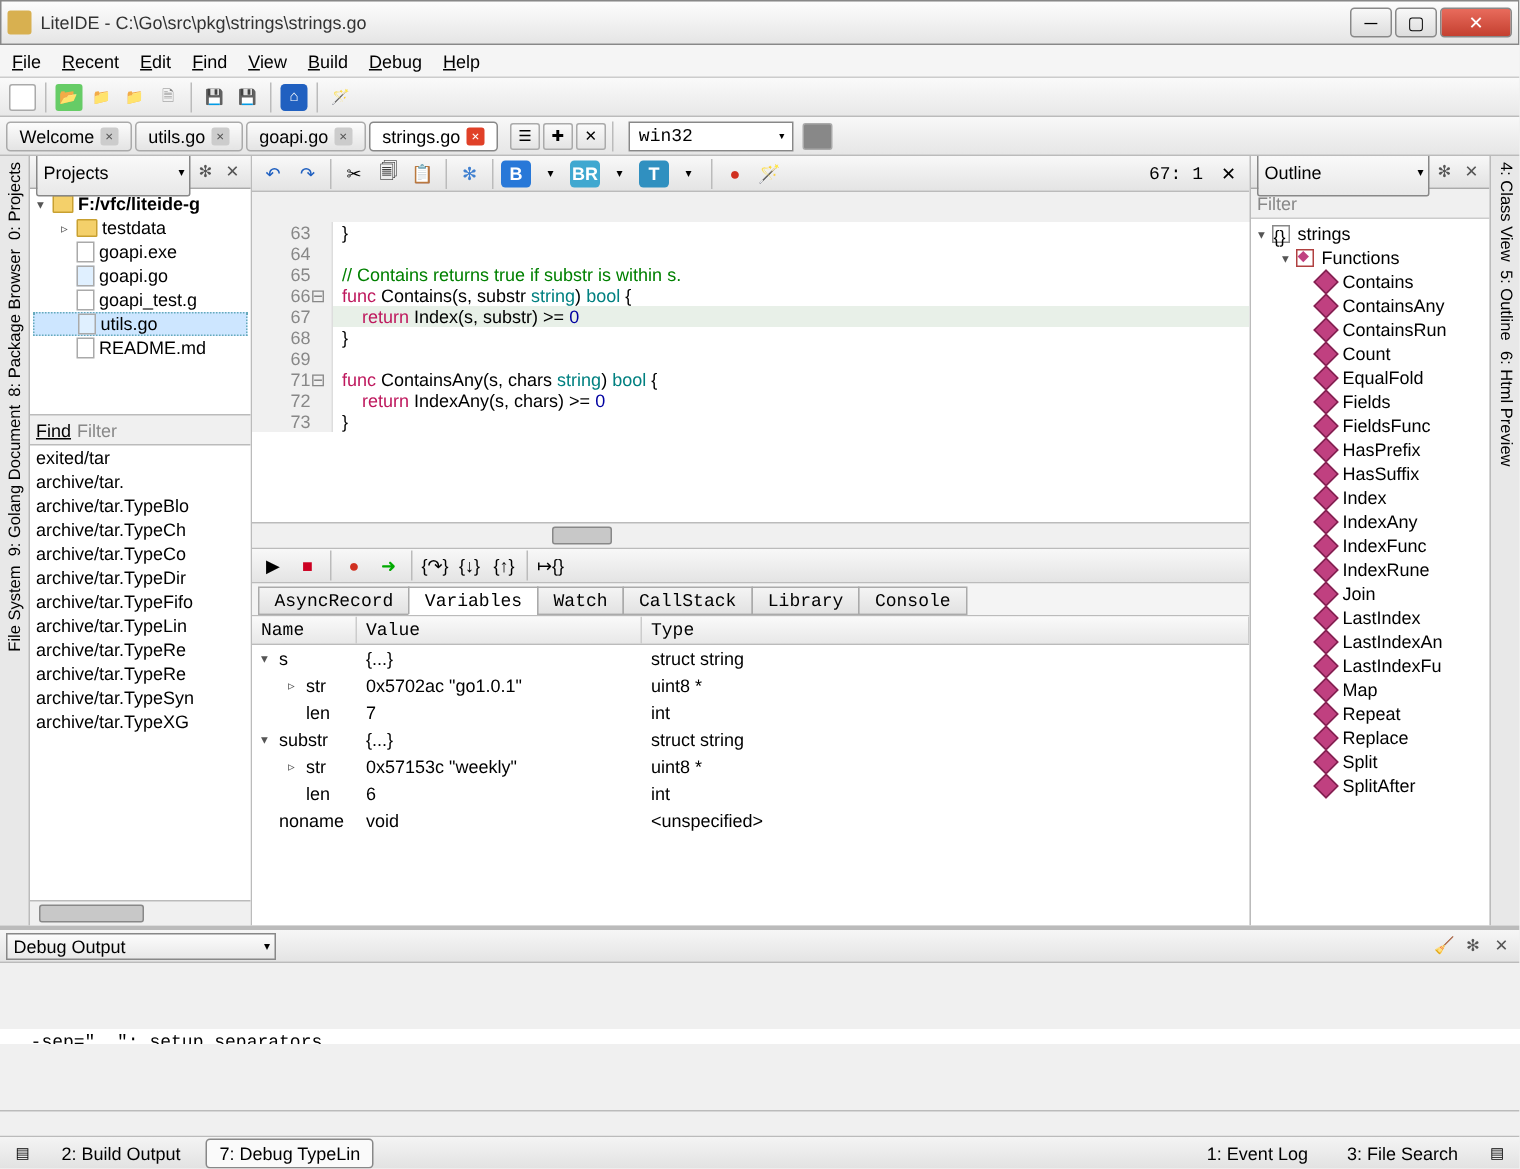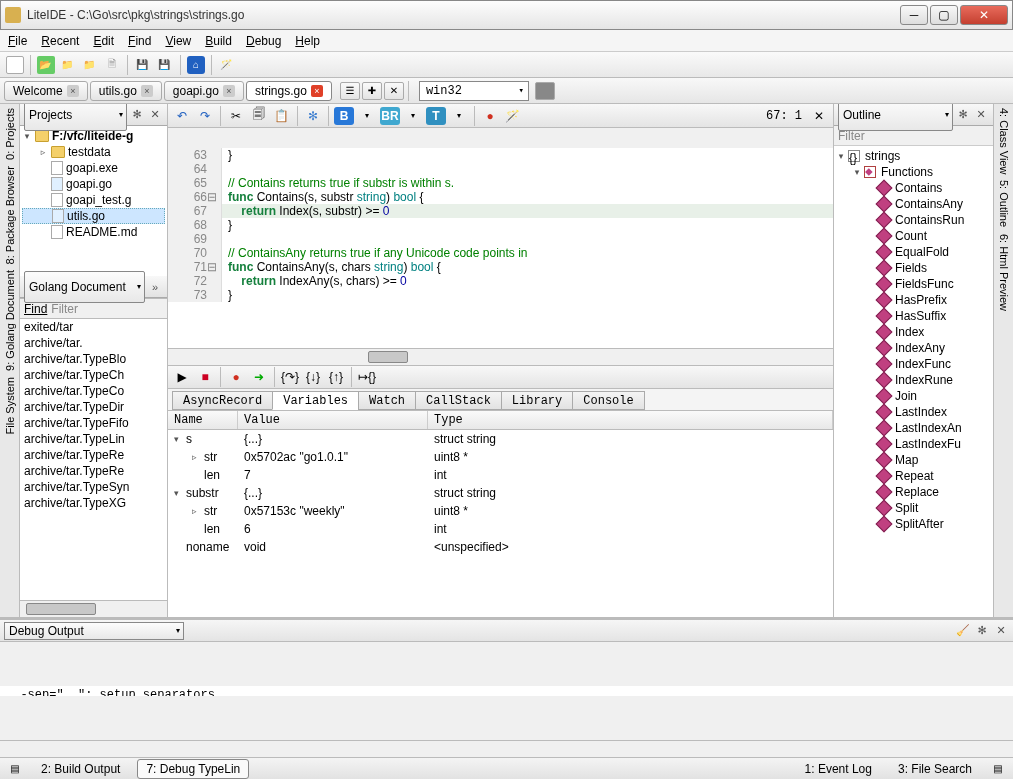--- a/index.html
+++ b/index.html
@@ -49,21 +49,21 @@
 .centerpanel { flex: 1; display: flex; flex-direction: column; overflow: hidden; }
 .editor-tb { height: 24px; background: linear-gradient(#f8f8f8,#e4e4e4); border-bottom: 1px solid #bbb; display: flex; align-items: center; padding: 0 4px; gap: 3px; }
 .ebtn { width: 20px; height: 18px; display: flex; align-items: center; justify-content: center; border-radius: 2px; font-size: 12px; }
 .editor-pos { margin-left: auto; margin-right: 4px; font-family: "Courier New", monospace; }
 .editor { flex: 1; background: #fff; overflow: auto; font-family: "Courier New", monospace; font-size: 14px; position: relative; margin-top: 20px; }
 .code-line { display: flex; white-space: pre; }
 .gutter { width: 54px; text-align: right; padding-right: 6px; color: #888; background: #f0f0f0; border-right: 1px solid #ddd; position:relative; }
 .fold-mark { display:inline-block;width:8px;text-align:center;color:#888; }
 .code-txt { padding-left: 6px; flex:1; }
 .hl-line { background: #e8f0e8; }
-.kw { color: #15803d; font-weight: bold; }
+.kw { color: #be185d; font-weight: normal; }
 .typ { color: #008080; }
 .cmt { color: #008000; }
 .num { color: #0000a0; }
 .hscroll { height: 17px; background: #f0f0f0; border-top: 1px solid #bbb; position: relative; }
 .hscroll-thumb { position: absolute; left: 200px; top: 2px; width: 40px; height: 12px; background: #c8c8c8; border: 1px solid #888; border-radius: 2px; }
 .debug-tb { height: 24px; background: linear-gradient(#f8f8f8,#e4e4e4); border-top: 1px solid #bbb; border-bottom: 1px solid #bbb; display: flex; align-items: center; padding: 0 4px; gap: 3px; }
 .debug-tabs { height: 22px; background: #f4f4f4; border-bottom: 1px solid #bbb; display: flex; padding-top: 2px; padding-left: 4px; }
 .dtab { padding: 2px 10px; border: 1px solid #aaa; background: linear-gradient(#f4f4f4,#e2e2e2); font-family: "Courier New", monospace; margin-right: -1px; }
 .dtab.active { background: #fff; border-bottom: 1px solid #fff; }
 .vars-table { flex: 1; background: #fff; overflow: auto; }
@@ -208,24 +208,20 @@
           <span class="tri"></span>
           <span class="file-ico go"></span>
           <span>utils.go</span>
         </div>
         <div class="tree-node" style="padding-left: 16px;">
           <span class="tri"></span>
           <span class="file-ico"></span>
           <span>README.md</span>
         </div>
       </div>
-    <div class="panel-head">
-      <div class="panel-combo">Golang Document</div>
-      <div class="gear">»</div>
-    </div>
     <div class="find-filter-head">
       <span style="text-decoration:underline">Find</span>
       <span class="filter-text">Filter</span>
     </div>
     <div class="doc-list" id="doc-list">
         <div>exited/tar</div>
         <div>archive/tar.</div>
         <div>archive/tar.TypeBlo</div>
         <div>archive/tar.TypeCh</div>
         <div>archive/tar.TypeCo</div>
@@ -266,21 +262,20 @@
       <div class="ebtn">✕</div>
     </div>
     <div class="editor" id="editor" style="height:200px;flex:none">
         <div class="code-line"><div class="gutter">63<span class="fold-mark"></span></div><div class="code-txt">}</div></div>
         <div class="code-line"><div class="gutter">64<span class="fold-mark"></span></div><div class="code-txt"></div></div>
         <div class="code-line"><div class="gutter">65<span class="fold-mark"></span></div><div class="code-txt"><span class="cmt">// Contains returns true if substr is within s.</span></div></div>
         <div class="code-line"><div class="gutter">66<span class="fold-mark">⊟</span></div><div class="code-txt"><span class="kw">func</span> Contains(s, substr <span class="typ">string</span>) <span class="typ">bool</span> {</div></div>
         <div class="code-line hl-line"><div class="gutter" style="position: relative;">67<span class="fold-mark"></span></div><div class="code-txt">    <span class="kw">return</span> Index(s, substr) &gt;= <span class="num">0</span></div></div>
         <div class="code-line"><div class="gutter">68<span class="fold-mark"></span></div><div class="code-txt">}</div></div>
         <div class="code-line"><div class="gutter">69<span class="fold-mark"></span></div><div class="code-txt"></div></div>
-        <div class="code-line"><div class="gutter">70<span class="fold-mark"></span></div><div class="code-txt"><span class="cmt">// ContainsAny returns true if any Unicode code points in</span></div></div>
         <div class="code-line"><div class="gutter">71<span class="fold-mark">⊟</span></div><div class="code-txt"><span class="kw">func</span> ContainsAny(s, chars <span class="typ">string</span>) <span class="typ">bool</span> {</div></div>
         <div class="code-line"><div class="gutter">72<span class="fold-mark"></span></div><div class="code-txt">    <span class="kw">return</span> IndexAny(s, chars) &gt;= <span class="num">0</span></div></div>
         <div class="code-line"><div class="gutter">73<span class="fold-mark"></span></div><div class="code-txt">}</div></div>
       </div>
     <div class="hscroll">
         <div class="hscroll-thumb"></div>
       </div>
 
     <div class="debug-tb">
       <div class="ebtn">▶</div>

